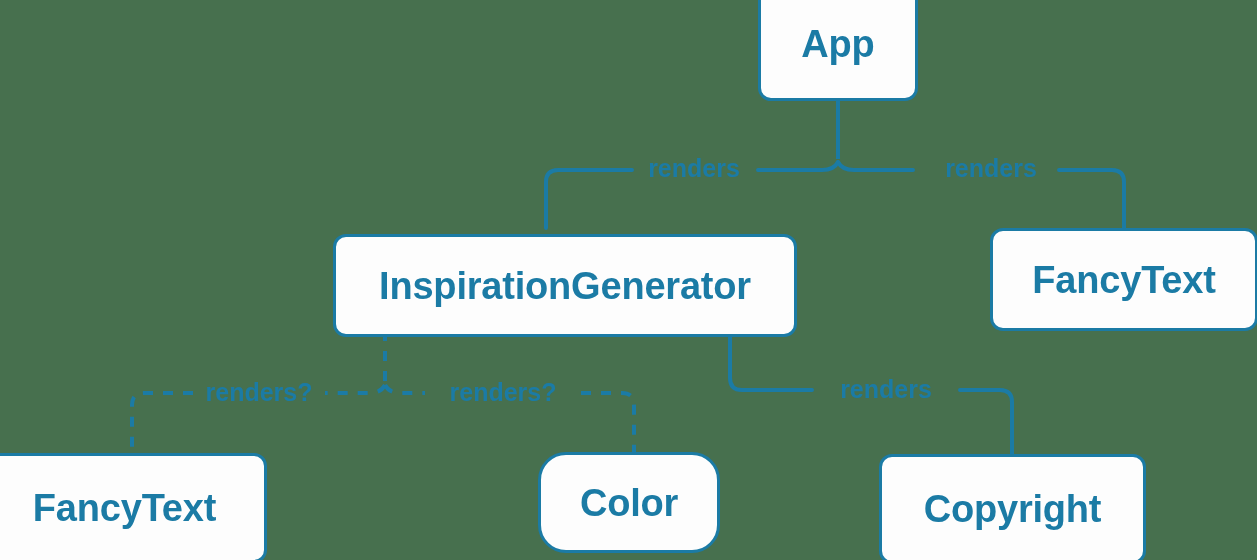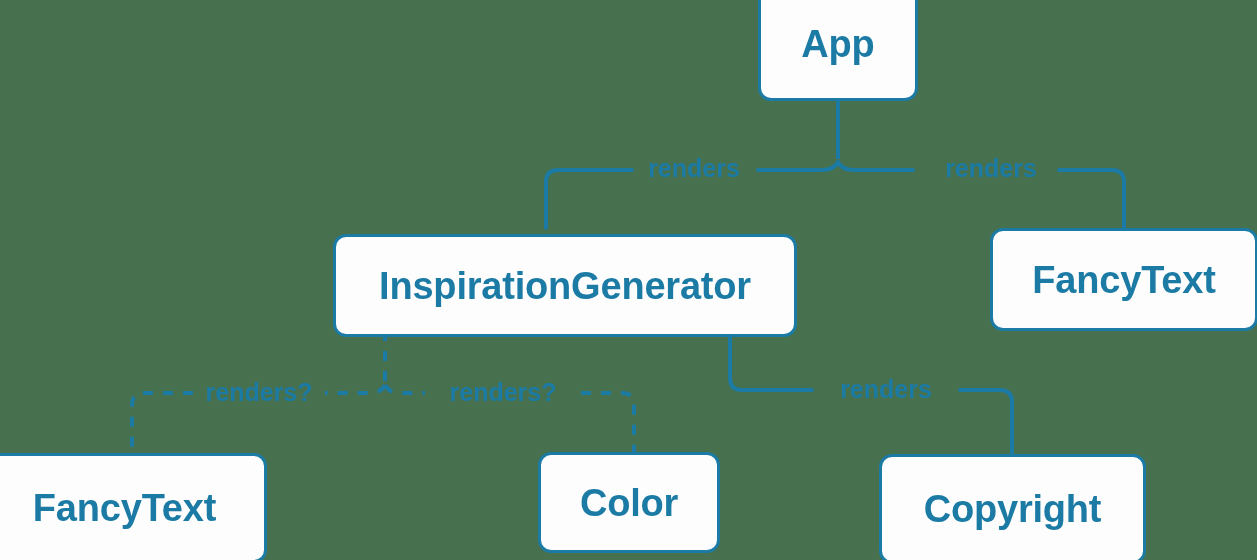--- a/index.html
+++ b/index.html
@@ -91,21 +91,21 @@
   </div>
 
   <div class="node" style="left:990px; top:228px; width:268px; height:103px;">
     <span class="node-label">FancyText</span>
   </div>
 
   <div class="node" style="left:-18px; top:453px; width:285px; height:110px;">
     <span class="node-label">FancyText</span>
   </div>
 
-  <div class="node" style="left:538px; top:452px; width:182px; height:101px;">
+  <div class="node" style="left:538px; top:452px; width:182px; height:101px;border-radius:28px;">
     <span class="node-label">Color</span>
   </div>
 
   <div class="node" style="left:879px; top:454px; width:267px; height:110px;">
     <span class="node-label">Copyright</span>
   </div>
 
   <div class="edge-label" style="left:694px; top:168px;">renders</div>
 
   <div class="edge-label" style="left:991px; top:168px;">renders</div>

